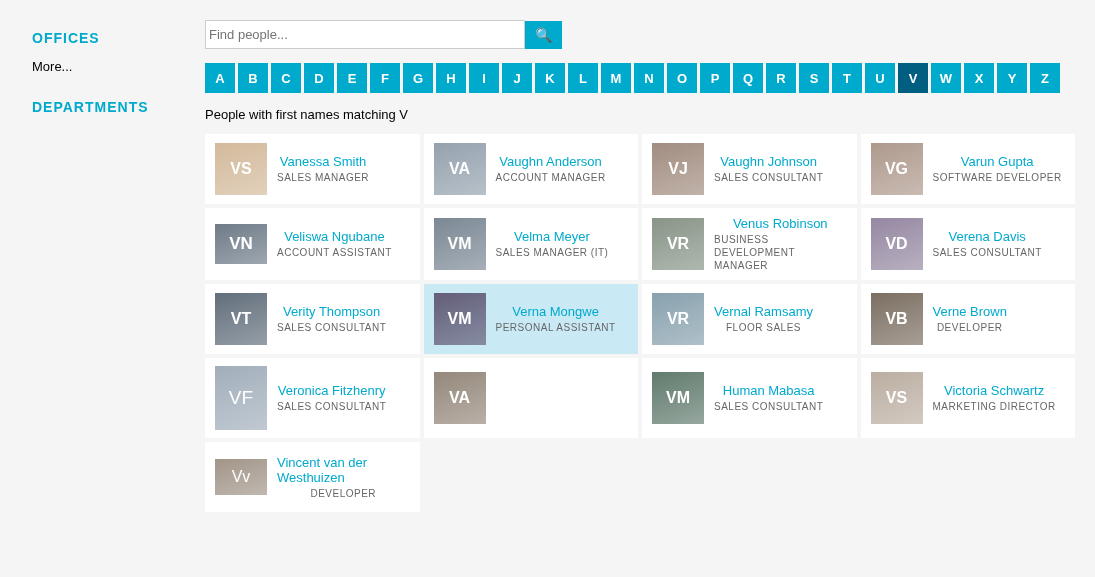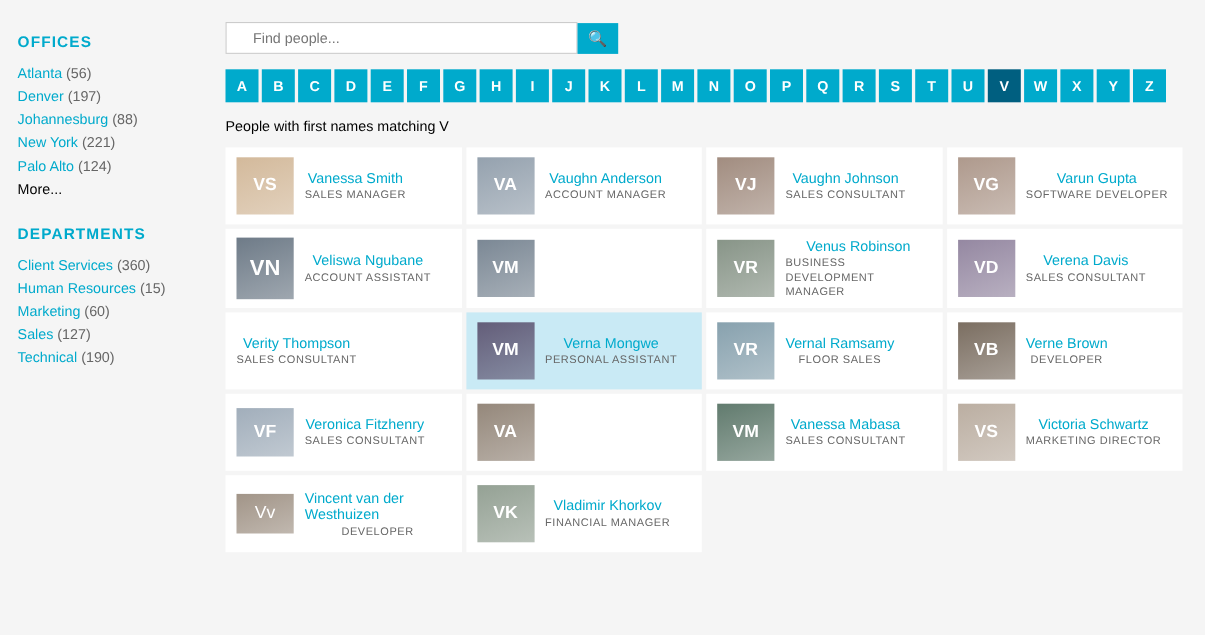--- a/index.html
+++ b/index.html
@@ -1,63 +1,49 @@
 <!DOCTYPE html>
 <html><head>
   <meta charset="utf-8">
   <style>
     * { box-sizing: border-box; margin: 0; padding: 0; }
     body { font-family: 'Segoe UI', Arial, sans-serif; background: #f5f5f5; color: #333; font-size: 13px; }
     .container { display: flex; min-height: 577px; max-width: 1095px; margin: 0 auto; background: #f5f5f5; }
-    .sidebar { width: 185px; padding: 30px 16px; flex-shrink: 0; }
+    .sidebar { width: 185px; padding: 30px 32px; flex-shrink: 0; }
     .sidebar-section-title { color: #00aacc; font-size: 14px; font-weight: bold; letter-spacing: 1px; margin-bottom: 10px; margin-top: 18px; }
     .sidebar-section-title:first-child { margin-top: 0; }
     .sidebar-item { color: #00aacc; font-size: 13px; padding: 3px 0; cursor: pointer; }
     .sidebar-item span.count { color: #666; }
     .sidebar-more { color: #000000; font-size: 13px; padding: 3px 0; cursor: pointer; }
     .main { flex: 1; padding: 20px 20px; }
     .search-bar { display: flex; align-items: center; margin-bottom: 14px; }
-    .search-input { border: 1px solid #ccc; padding: 6px 24px; width: 320px; font-size: 13px; outline: none; color: #666; }
+    .search-input { border: 1px solid #ccc; padding: 6px 3px; width: 320px; font-size: 13px; outline: none; color: #666; }
     .search-btn { background: #00aacc; border: none; padding: 6px 10px; cursor: pointer; color: white; font-size: 14px; }
     .alphabet-bar { display: flex; gap: 3px; margin-bottom: 14px; flex-wrap: wrap; }
     .alpha-btn { background: #00aacc; color: white; width: 30px; height: 30px; display: flex; align-items: center; justify-content: center; font-size: 13px; font-weight: bold; cursor: pointer; border: none; }
     .alpha-btn.active { background: #005f80; }
     .filter-text { color: #000000; font-size: 13px; margin-bottom: 12px; }
     .people-grid { display: grid; grid-template-columns: repeat(4, 1fr); gap: 4px; }
     .person-card { display: flex; align-items: center; background: white; padding: 8px 10px; gap: 10px; min-height: 70px; }
     .person-card.highlighted { background: #c9eaf5; }
     .avatar-placeholder { width: 52px; height: 52px; background: linear-gradient(135deg, #b0c4de 0%, #8899aa 100%); display: flex; align-items: center; justify-content: center; font-size: 20px; color: white; font-weight: bold; }
     .person-info { display: flex; flex-direction: column; align-items: center; }
     .person-name { color: #00aacc; font-size: 13px; font-weight: 500; cursor: pointer; }
     .person-title { color: #666; font-size: 10px; letter-spacing: 0.5px; text-transform: uppercase; margin-top: 2px; line-height: 1.3; }
   </style>
 </head>
 <body>
 
 <div class="container">
 
   <div class="sidebar">
     <div class="sidebar-section-title">OFFICES</div>
-    <div id="offices-list">
-        <div class="sidebar-item">Atlanta <span class="count">(56)</span></div>
-        <div class="sidebar-item">Denver <span class="count">(197)</span></div>
-        <div class="sidebar-item">Johannesburg <span class="count">(88)</span></div>
-        <div class="sidebar-item">New York <span class="count">(221)</span></div>
-        <div class="sidebar-item">Palo Alto <span class="count">(124)</span></div>
-      </div>
     <div class="sidebar-more">More...</div>
 
     <div class="sidebar-section-title" style="margin-top:22px;">DEPARTMENTS</div>
-    <div id="departments-list">
-        <div class="sidebar-item">Client Services <span class="count">(360)</span></div>
-        <div class="sidebar-item">Human Resources <span class="count">(15)</span></div>
-        <div class="sidebar-item">Marketing <span class="count">(60)</span></div>
-        <div class="sidebar-item">Sales <span class="count">(127)</span></div>
-        <div class="sidebar-item">Technical <span class="count">(190)</span></div>
-      </div>
   </div>
 
   <div class="main">
 
     <div class="search-bar">
       <input class="search-input" type="text" placeholder="Find people..." style="">
       <button class="search-btn">🔍</button>
     </div>
 
     <div class="alphabet-bar" id="alphabet-bar">
@@ -122,52 +108,59 @@
         <div class="person-card">
     <div class="avatar-placeholder" style="background: linear-gradient(160deg, #9a8070cc, #9a807088); width:52px;height:52px;flex-shrink:0;display:flex;align-items:center;justify-content:center;color:white;font-size:16px;font-weight:bold;">
       VG
     </div>
     <div class="person-info">
       <span class="person-name">Varun Gupta</span>
       <span class="person-title">SOFTWARE DEVELOPER</span>
     </div>
   </div>
         <div class="person-card">
-    <div class="avatar-placeholder" style="background: linear-gradient(160deg, #4a5a6acc, #4a5a6a88); width:52px;height:56px;flex-shrink:0;display:flex;align-items:center;justify-content:center;color:white;font-size:20px;font-weight:bold;">
+    <div class="avatar-placeholder" style="background: linear-gradient(160deg, #4a5a6acc, #4a5a6a88); width:52px;height:40px;flex-shrink:0;display:flex;align-items:center;justify-content:center;color:white;font-size:17px;font-weight:bold;">
       VN
     </div>
     <div class="person-info">
       <span class="person-name">Veliswa Ngubane</span>
       <span class="person-title">ACCOUNT ASSISTANT</span>
     </div>
   </div>
         <div class="person-card">
     <div class="avatar-placeholder" style="background: linear-gradient(160deg, #5a6a7acc, #5a6a7a88); width:52px;height:52px;flex-shrink:0;display:flex;align-items:center;justify-content:center;color:white;font-size:16px;font-weight:bold;">
       VM
     </div>
+    <div class="person-info">
+      <span class="person-name">Velma Meyer</span>
+      <span class="person-title">SALES MANAGER (IT)</span>
+    </div>
   </div>
         <div class="person-card">
     <div class="avatar-placeholder" style="background: linear-gradient(160deg, #6a7a6acc, #6a7a6a88); width:52px;height:52px;flex-shrink:0;display:flex;align-items:center;justify-content:center;color:white;font-size:16px;font-weight:bold;">
       VR
     </div>
     <div class="person-info">
       <span class="person-name">Venus Robinson</span>
       <span class="person-title">BUSINESS DEVELOPMENT MANAGER</span>
     </div>
   </div>
         <div class="person-card">
     <div class="avatar-placeholder" style="background: linear-gradient(160deg, #7a6a8acc, #7a6a8a88); width:52px;height:52px;flex-shrink:0;display:flex;align-items:center;justify-content:center;color:white;font-size:16px;font-weight:bold;">
       VD
     </div>
     <div class="person-info">
       <span class="person-name">Verena Davis</span>
       <span class="person-title">SALES CONSULTANT</span>
     </div>
   </div>
         <div class="person-card">
+    <div class="avatar-placeholder" style="background: linear-gradient(160deg, #3a4a5acc, #3a4a5a88); width:52px;height:52px;flex-shrink:0;display:flex;align-items:center;justify-content:center;color:white;font-size:16px;font-weight:bold;">
+      VT
+    </div>
     <div class="person-info">
       <span class="person-name">Verity Thompson</span>
       <span class="person-title">SALES CONSULTANT</span>
     </div>
   </div>
         <div class="person-card highlighted">
     <div class="avatar-placeholder" style="background: linear-gradient(160deg, #4a3a5acc, #4a3a5a88); width:52px;height:52px;flex-shrink:0;display:flex;align-items:center;justify-content:center;color:white;font-size:16px;font-weight:bold;">
       VM
     </div>
     <div class="person-info">
@@ -187,39 +180,39 @@
         <div class="person-card">
     <div class="avatar-placeholder" style="background: linear-gradient(160deg, #5a4a3acc, #5a4a3a88); width:52px;height:52px;flex-shrink:0;display:flex;align-items:center;justify-content:center;color:white;font-size:16px;font-weight:bold;">
       VB
     </div>
     <div class="person-info">
       <span class="person-name">Verne Brown</span>
       <span class="person-title">DEVELOPER</span>
     </div>
   </div>
         <div class="person-card">
-    <div class="avatar-placeholder" style="background: linear-gradient(160deg, #8a9aaacc, #8a9aaa88); width:52px;height:44px;flex-shrink:0;display:flex;align-items:center;justify-content:center;color:white;font-size:16px;font-weight:bold;">
+    <div class="avatar-placeholder" style="background: linear-gradient(160deg, #8a9aaacc, #8a9aaa88); width:52px;height:64px;flex-shrink:0;display:flex;align-items:center;justify-content:center;color:white;font-size:19px;font-weight:normal;">
       VF
     </div>
     <div class="person-info">
       <span class="person-name">Veronica Fitzhenry</span>
       <span class="person-title">SALES CONSULTANT</span>
     </div>
   </div>
         <div class="person-card">
     <div class="avatar-placeholder" style="background: linear-gradient(160deg, #7a6a5acc, #7a6a5a88); width:52px;height:52px;flex-shrink:0;display:flex;align-items:center;justify-content:center;color:white;font-size:16px;font-weight:bold;">
       VA
     </div>
   </div>
         <div class="person-card">
     <div class="avatar-placeholder" style="background: linear-gradient(160deg, #3a5a4acc, #3a5a4a88); width:52px;height:52px;flex-shrink:0;display:flex;align-items:center;justify-content:center;color:white;font-size:16px;font-weight:bold;">
       VM
     </div>
     <div class="person-info">
-      <span class="person-name">Vanessa Mabasa</span>
+      <span class="person-name">Human Mabasa</span>
       <span class="person-title">SALES CONSULTANT</span>
     </div>
   </div>
         <div class="person-card">
     <div class="avatar-placeholder" style="background: linear-gradient(160deg, #aa9a8acc, #aa9a8a88); width:52px;height:52px;flex-shrink:0;display:flex;align-items:center;justify-content:center;color:white;font-size:16px;font-weight:bold;">
       VS
     </div>
     <div class="person-info">
       <span class="person-name">Victoria Schwartz</span>
       <span class="person-title">MARKETING DIRECTOR</span>
@@ -227,24 +220,15 @@
   </div>
         <div class="person-card">
     <div class="avatar-placeholder" style="background: linear-gradient(160deg, #8a7a6acc, #8a7a6a88); width:52px;height:36px;flex-shrink:0;display:flex;align-items:center;justify-content:center;color:white;font-size:16px;font-weight:normal;">
       Vv
     </div>
     <div class="person-info">
       <span class="person-name">Vincent van der Westhuizen</span>
       <span class="person-title">DEVELOPER</span>
     </div>
   </div>
-        <div class="person-card">
-    <div class="avatar-placeholder" style="background: linear-gradient(160deg, #7a8a7acc, #7a8a7a88); width:52px;height:52px;flex-shrink:0;display:flex;align-items:center;justify-content:center;color:white;font-size:16px;font-weight:bold;">
-      VK
-    </div>
-    <div class="person-info">
-      <span class="person-name">Vladimir Khorkov</span>
-      <span class="person-title">FINANCIAL MANAGER</span>
-    </div>
-  </div>
       </div>
   </div>
 </div>
 
 </body></html>

